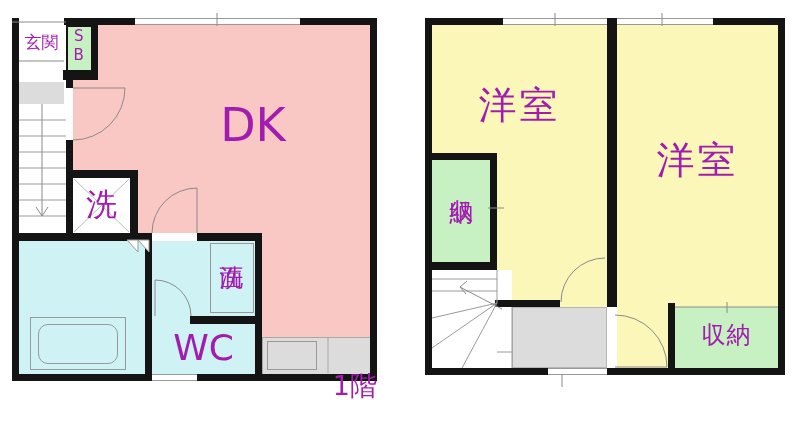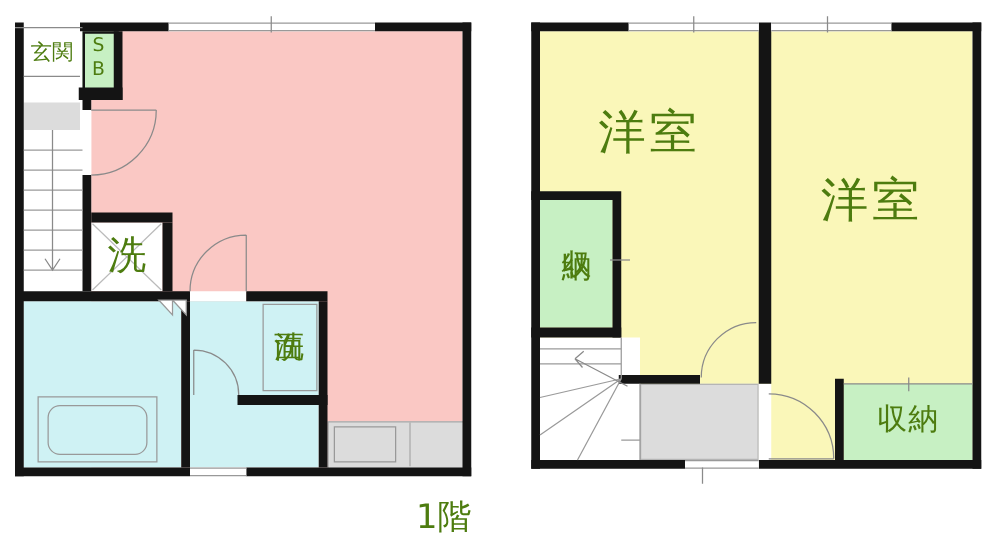--- a/index.html
+++ b/index.html
@@ -1,21 +1,21 @@
 <!DOCTYPE html>
 <html><head>
 <meta charset="utf-8">
 <style>
   html,body{margin:0;padding:0;background:#fff;}
   .canvas{position:relative;width:800px;height:439px;background:#ffffff;overflow:hidden;
           font-family:"DejaVu Sans","Liberation Sans",sans-serif;color:#111;}
   .wall{position:absolute;background:#141414;}
   .fill{position:absolute;}
   .win{position:absolute;background:#ffffff;border-top:1px solid #999;border-bottom:1px solid #999;box-sizing:border-box;}
-  .lbl{position:absolute;color:#4d7c0f;line-height:1.05;white-space:nowrap;}
+  .lbl{position:absolute;color:#a21caf;line-height:1.05;white-space:nowrap;}
   .c{text-align:center;}
   .r{text-align:right;}
   .v{writing-mode:vertical-rl;text-orientation:upright;}
   .thinbox{position:absolute;border:1px solid #999;box-sizing:border-box;background:transparent;}
   svg.ovl{position:absolute;left:0;top:0;pointer-events:none;}
 </style>
 </head>
 <body>
 
 <div class="canvas">
@@ -110,22 +110,24 @@
     <path d="M561,302A44,44 0 0 1 605,258" stroke="#8a8a8a" stroke-width="1"></path>
 
     <path d="M615,367H667 M667,367A52,52 0 0 0 615,315" stroke="#8a8a8a" stroke-width="1"></path>
 
     <path d="M488,208H504" stroke="#8a8a8a" stroke-width="1"></path>
     <path d="M675,307H778 M727,302V313" stroke="#8a8a8a" stroke-width="1"></path>
   </svg>
 
   <div class="lbl c" style="left:19px;top:34px;width:45px;font-size:17px;">玄関</div>
   <div class="lbl v" style="left:70px;top:27px;font-size:15px;letter-spacing:1px;">SB</div>
+  <div class="lbl c" style="left:198px;top:101px;width:110px;font-size:46px;">DK</div>
   <div class="lbl c" style="left:73px;top:188px;width:57px;font-size:31px;">洗</div>
   <div class="lbl v" style="left:218px;top:246px;font-size:24px;letter-spacing:2px;">洗面</div>
-  <div class="lbl r" style="left:260px;top:400px;width:117px;font-size:27px;">1階</div>
+  <div class="lbl c" style="left:152px;top:329px;width:103px;font-size:36px;">WC</div>
+  <div class="lbl r" style="left:260px;top:372px;width:117px;font-size:27px;">1階</div>
 
   <div class="lbl c" style="left:432px;top:86px;width:175px;font-size:38px;letter-spacing:3px;">洋室</div>
   <div class="lbl c" style="left:617px;top:141px;width:161px;font-size:38px;letter-spacing:3px;">洋室</div>
   <div class="lbl v" style="left:448px;top:180px;font-size:24px;letter-spacing:2px;">収納</div>
   <div class="lbl c" style="left:675px;top:323px;width:103px;font-size:24px;letter-spacing:1px;">収納</div>
 
 </div>
 
 </body></html>

